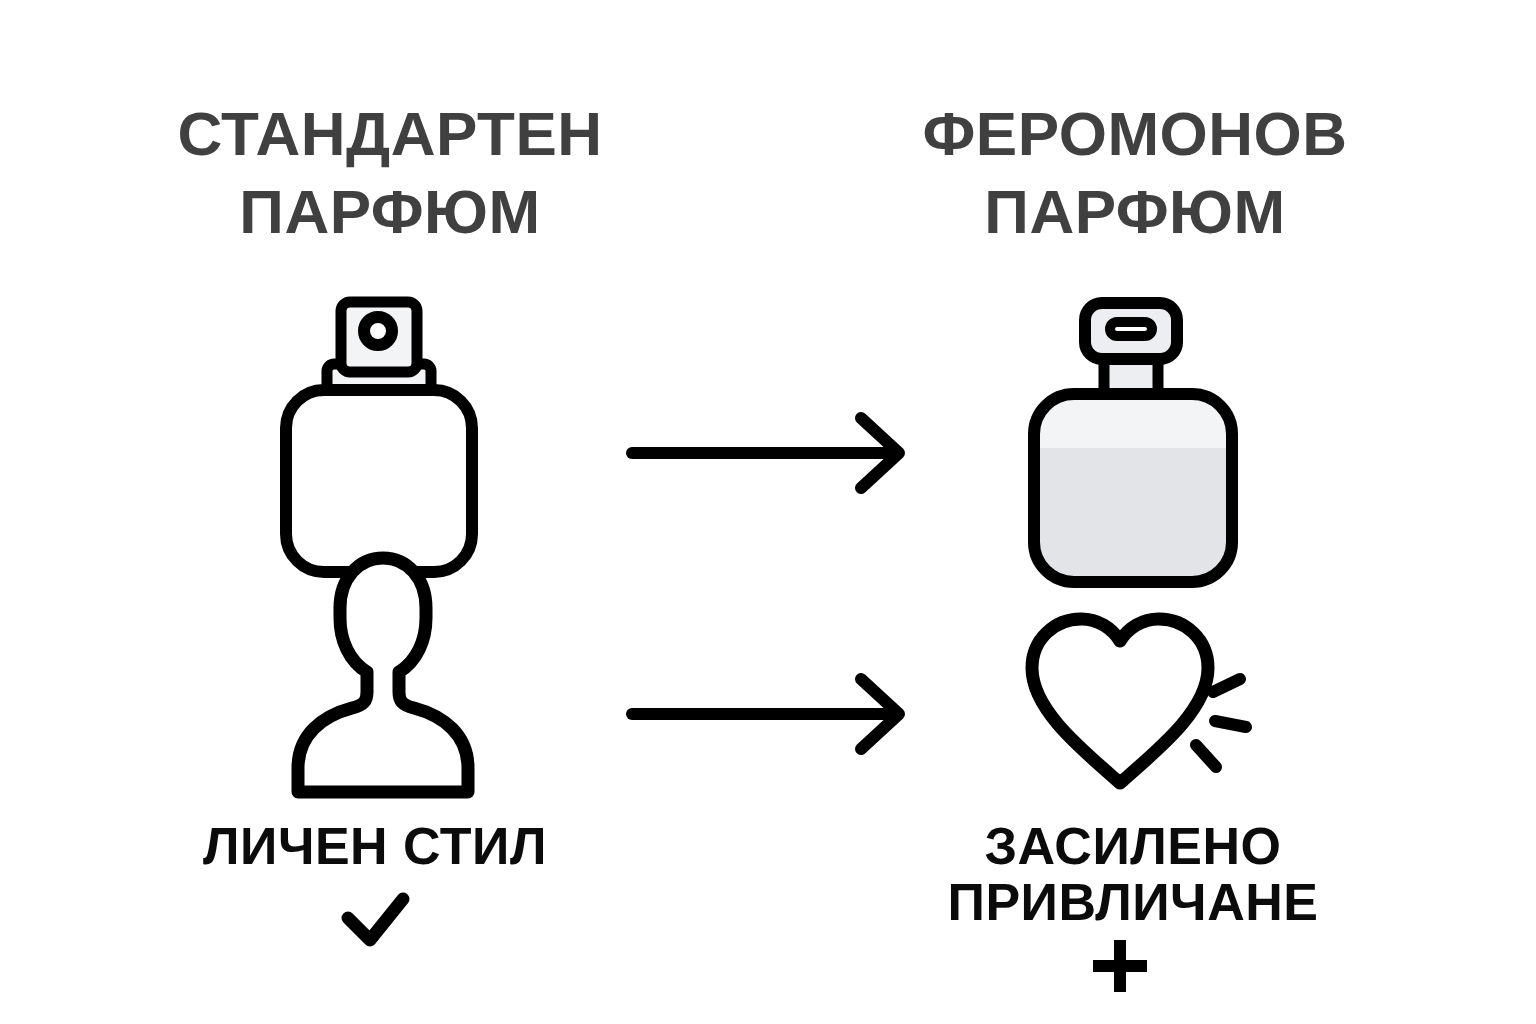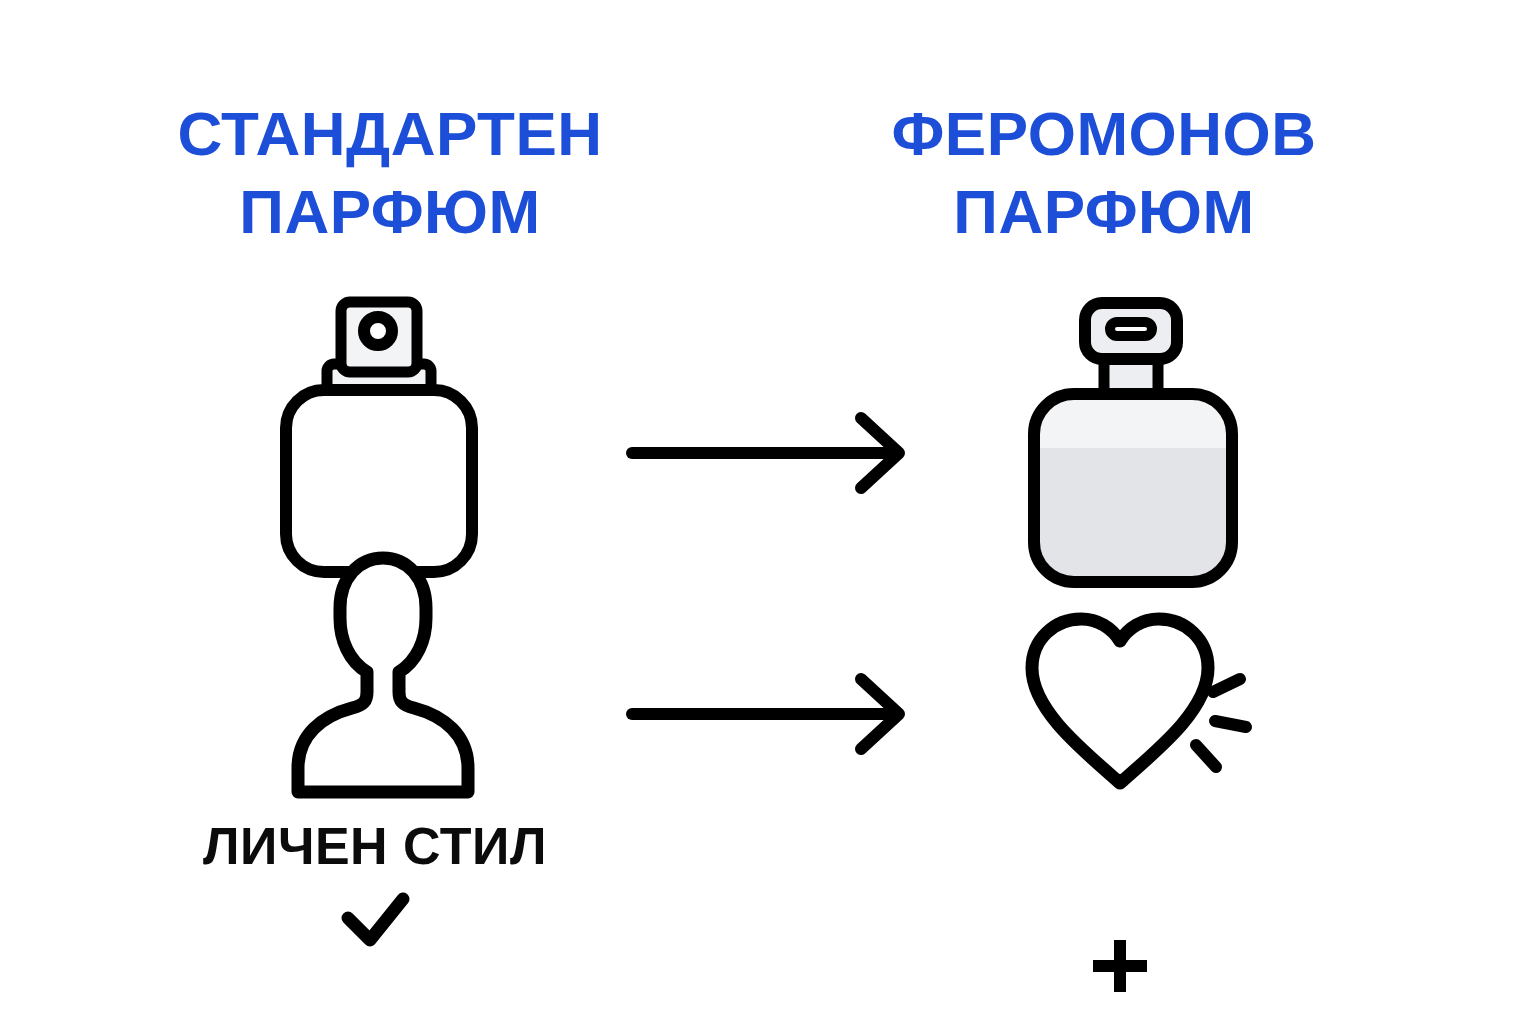--- a/index.html
+++ b/index.html
@@ -21,26 +21,26 @@
   }
 
   
   .column-heading {
     position: absolute;
     text-align: center;
     font-weight: 700;
     font-size: 62px;
     line-height: 78px;
     letter-spacing: 0.5px;
-    color: #1d4ed8;
+    color: #404040;
     white-space: pre-line;
     -webkit-font-smoothing: antialiased;
   }
   #heading-left  { left: 100px;  top: 95px;  width: 580px; }
-  #heading-right { left: 814px; top: 95px;  width: 580px; text-align: center; }
+  #heading-right { left: 845px; top: 95px;  width: 580px; text-align: center; }
 
   
   .caption {
     position: absolute;
     text-align: center;
     font-weight: 700;
     font-size: 52px;
     line-height: 56px;
     letter-spacing: 0.5px;
     color: #0b0b0b;
@@ -156,14 +156,16 @@
       <g stroke="#000000" stroke-width="12" stroke-linecap="butt">
         <line x1="1093" y1="966" x2="1147" y2="966"></line>
         <line x1="1120" y1="940" x2="1120" y2="992"></line>
       </g>
 
     </svg>
   </div>
 
   <div class="caption" id="caption-left">ЛИЧЕН СТИЛ</div>
 
+  <div class="caption" id="caption-right">ЗАСИЛЕНО
+ПРИВЛИЧАНЕ</div>
 
 </div>
 
 </body></html>

